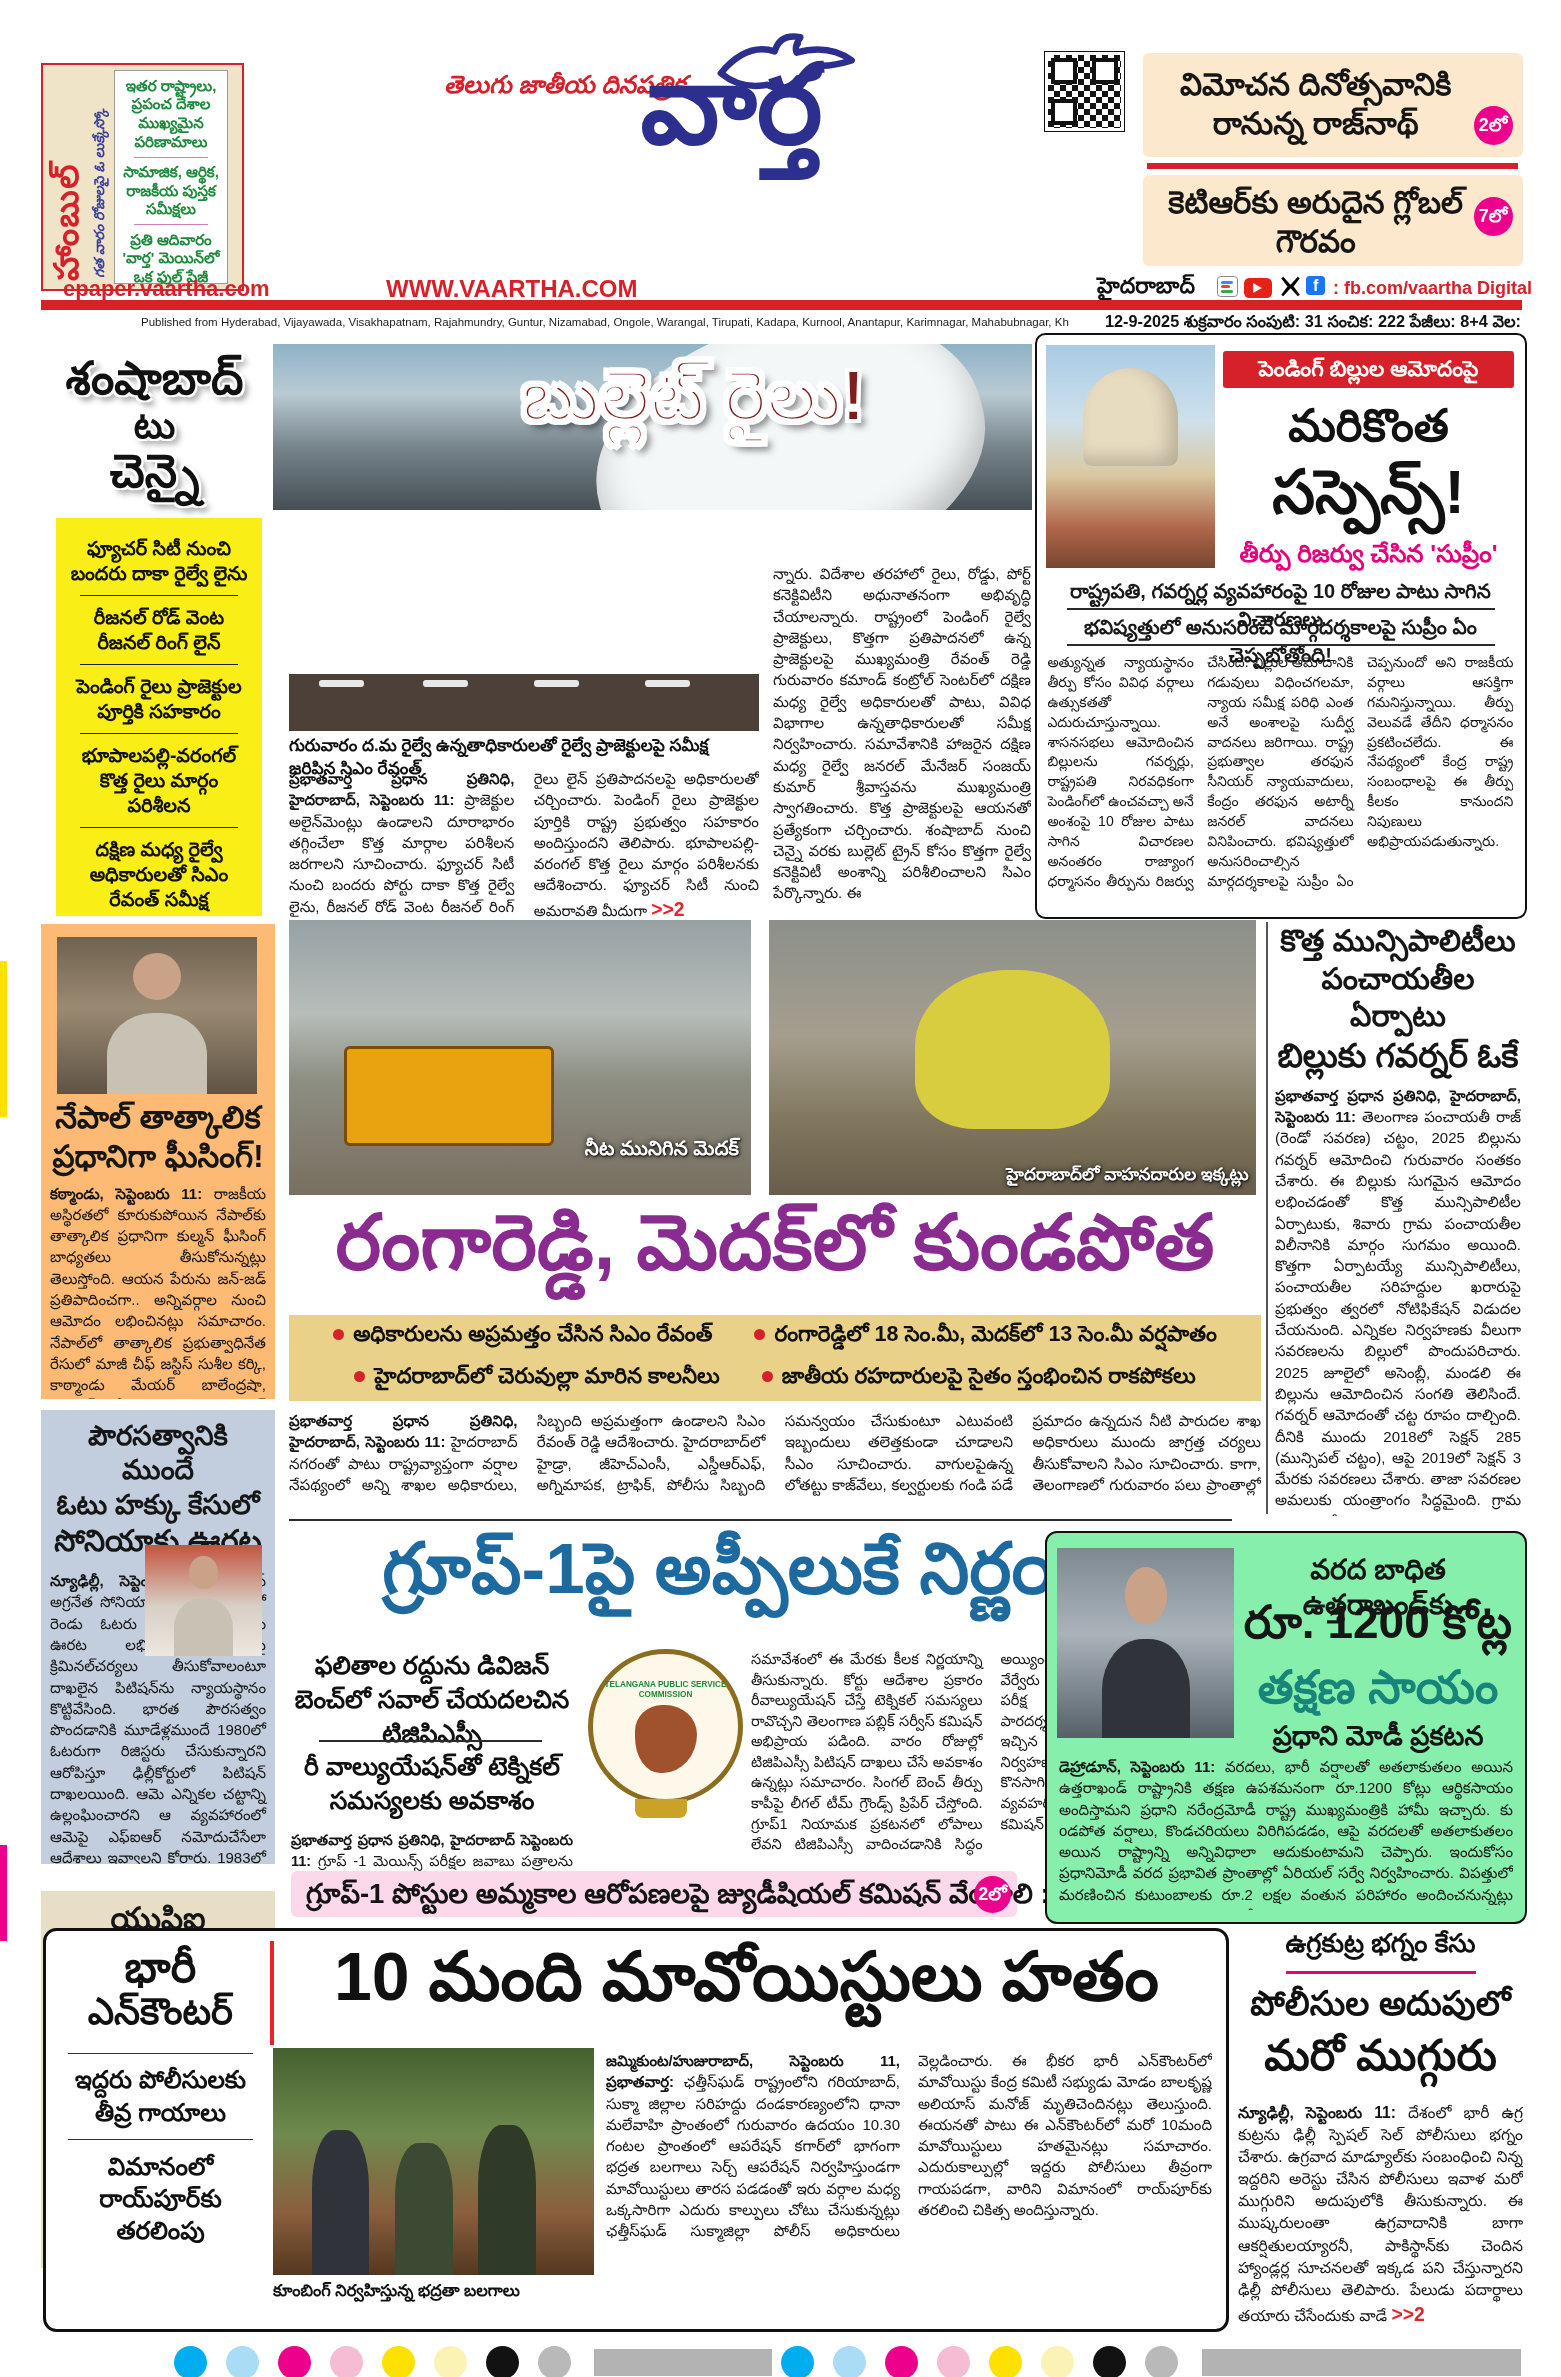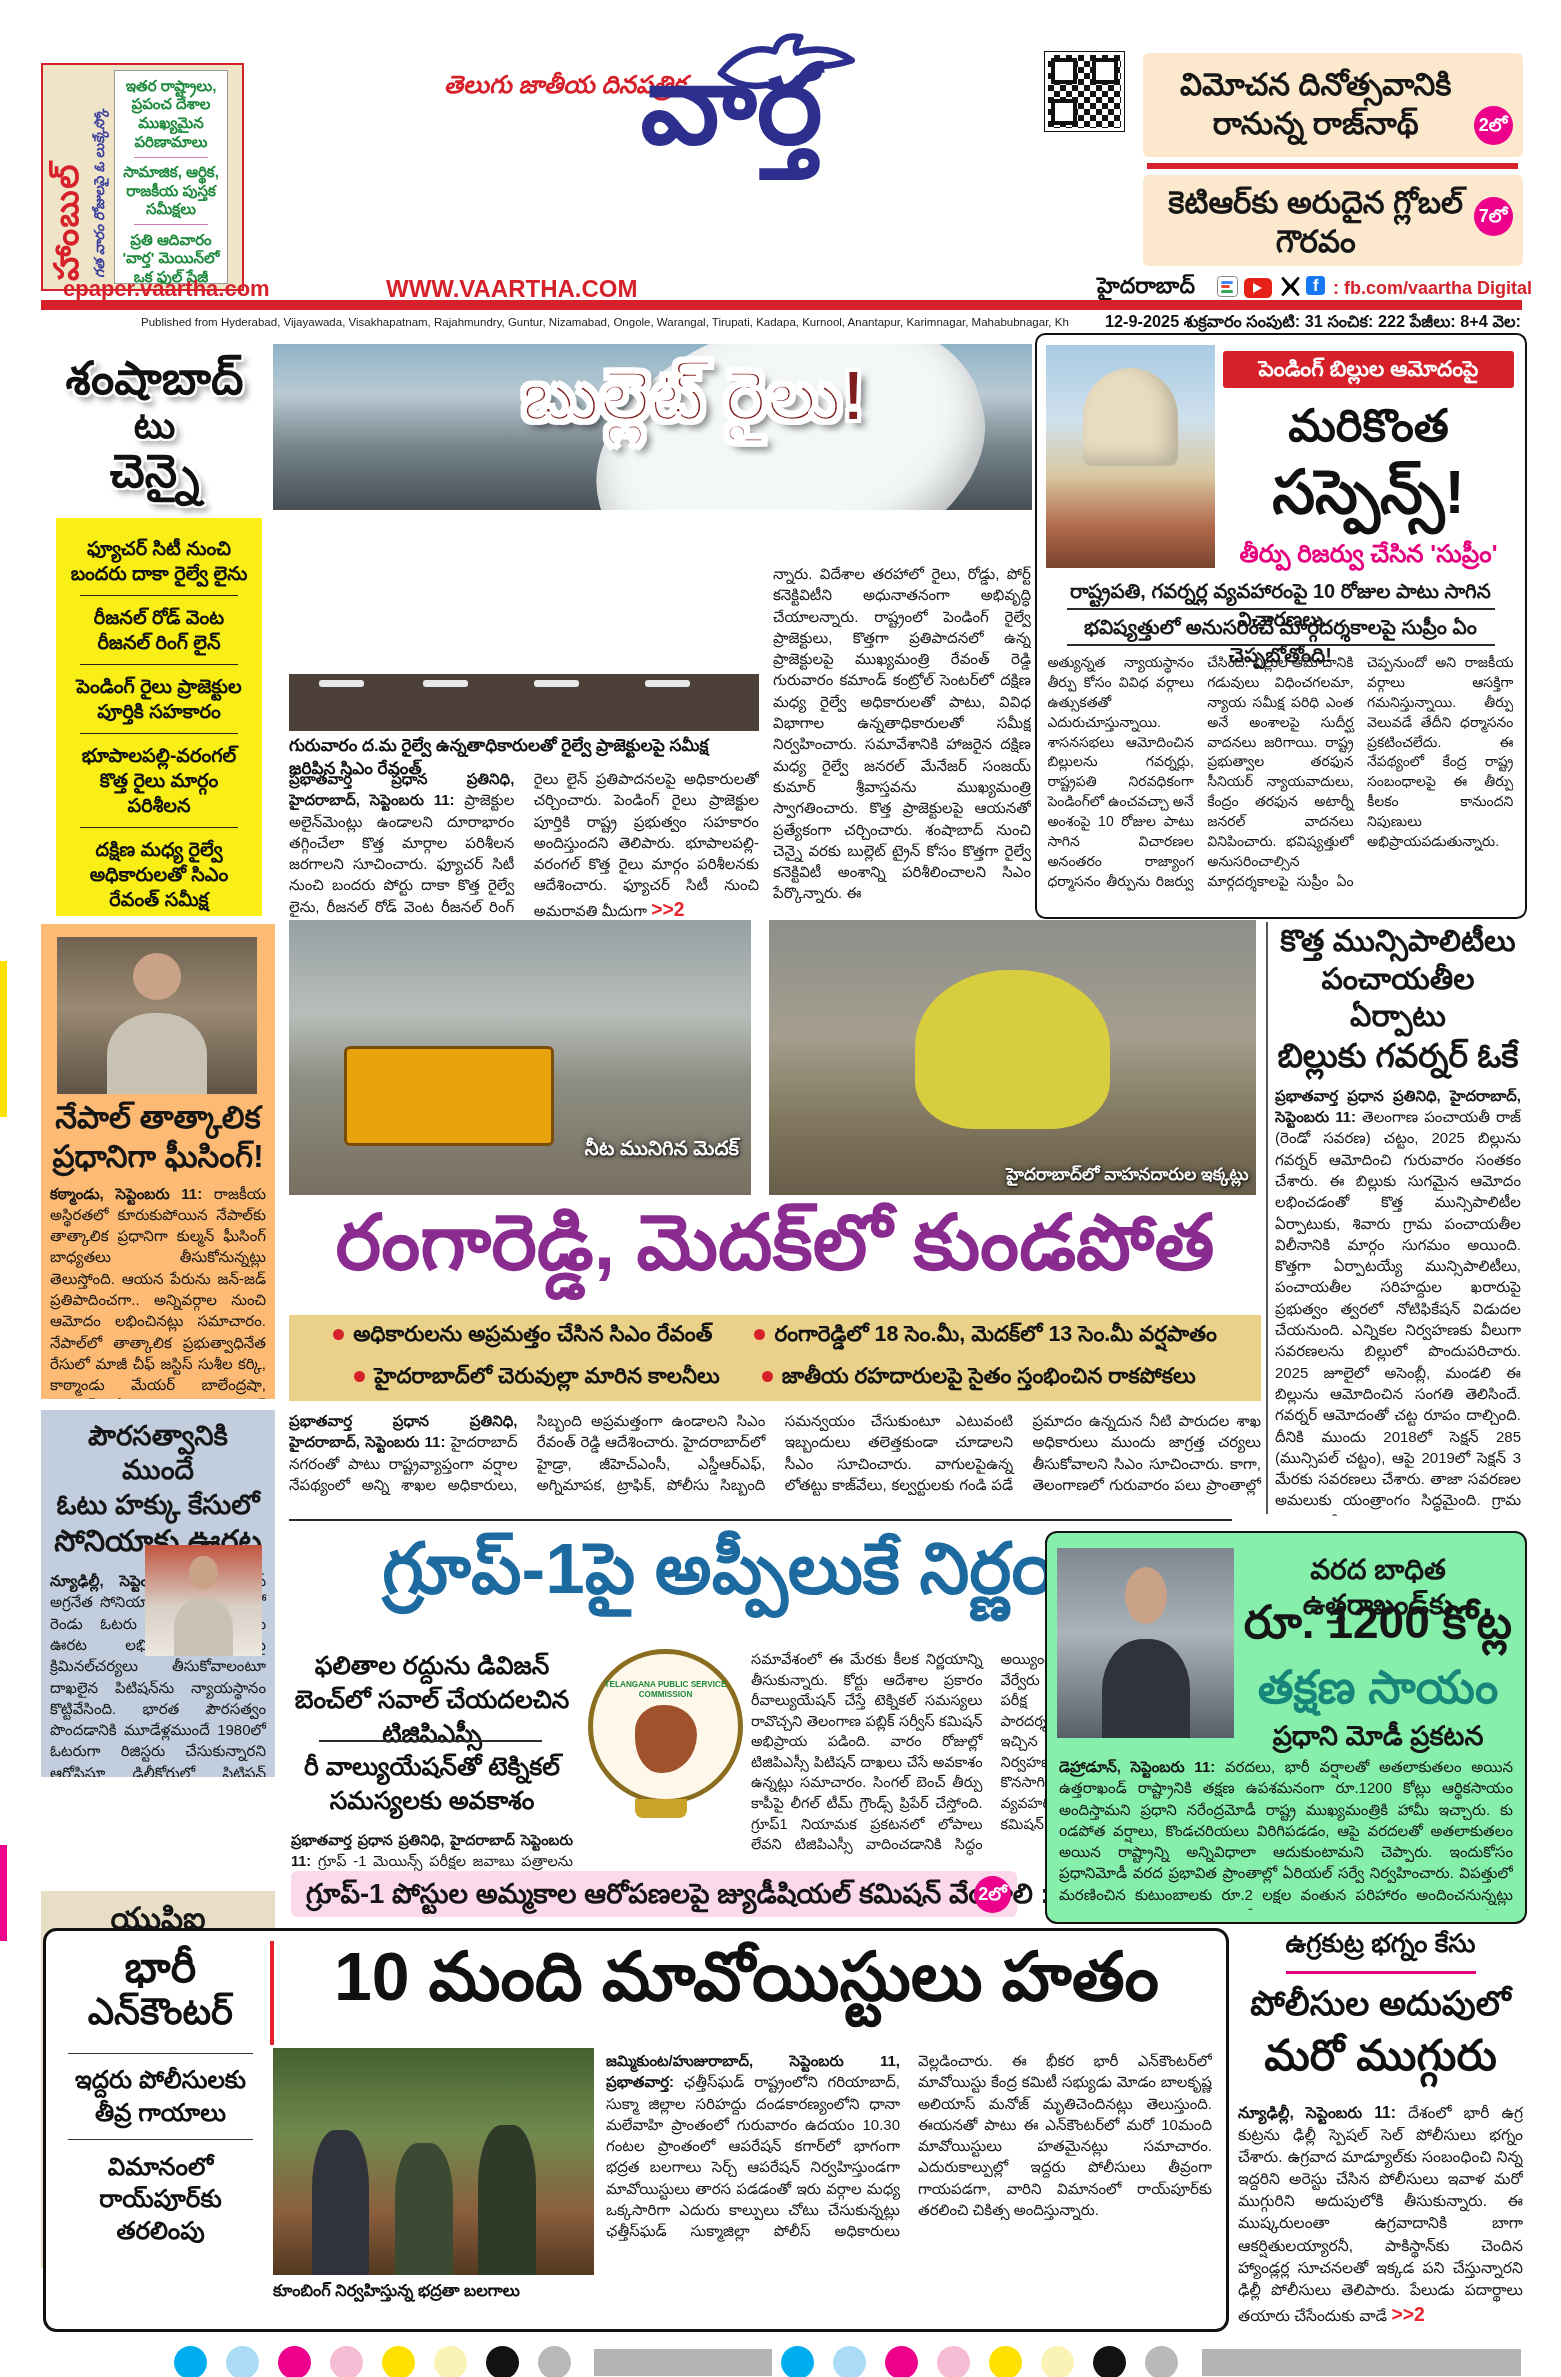--- a/index.html
+++ b/index.html
@@ -288,21 +288,21 @@
       <div class="bust light"></div>
     </div>
     <div class="sideHead" style="margin-top:166px;font-size:31px;">నేపాల్ తాత్కాలిక</div>
     <div class="sideHead" style="font-size:31px;">ప్రధానిగా ఘీసింగ్!</div>
     <div class="bodytxt" style="margin-top:6px;">
       <span class="byl">కఠ్మాండు, సెప్టెంబరు 11:</span>
       <span>రాజకీయ అస్థిరతలో కూరుకుపోయిన నేపాల్‌కు తాత్కాలిక ప్రధానిగా కుల్మన్ ఘీసింగ్ బాధ్యతలు తీసుకోనున్నట్లు తెలుస్తోంది. ఆయన పేరును జన్-జడ్ ప్రతిపాదించగా.. అన్నివర్గాల నుంచి ఆమోదం లభించినట్లు సమాచారం. నేపాల్‌లో తాత్కాలిక ప్రభుత్వాధినేత రేసులో మాజీ చీఫ్ జస్టిస్ సుశీల కర్కి, కాఠ్మాండు మేయర్ బాలేంద్రషా, విద్యుత్ బోర్డు మాజీ ఎండి కుల్మన్ ఘీసింగ్ పేర్లు విని పించాయి.</span>
     </div>
   </div>
 
-  <div class="abs soBox" style="left:41px;top:1410px;width:234px;height:367px;padding:9px;box-sizing:border-box;overflow:hidden;">
+  <div class="abs soBox" style="left:41px;top:1410px;width:234px;height:454px;padding:9px;box-sizing:border-box;overflow:hidden;">
     <div class="sideHead" style="font-size:27.5px;">పౌరసత్వానికి ముందే</div>
     <div class="sideHead" style="font-size:27.5px;">ఓటు హక్కు కేసులో</div>
     <div class="sideHead" style="font-size:30px;">సోనియాకు ఊరట</div>
     <div class="ph ph-sonia" style="left:104px;top:135px;width:117px;height:111px;">
       <div class="head-sk"></div>
       <div class="bust light"></div>
     </div>
     <div class="bodytxt" style="margin-top:10.4px;">
       <span class="byl">న్యూఢిల్లీ, సెప్టెంబరు 11:</span>
       <span>కాంగ్రెస్ అగ్రనేత సోనియా గాంధీకి ఢిల్లీకోర్టులో రెండు ఓటరు కార్డుల విషయమై ఊరట లభించింది. ఆమెపై క్రిమినల్‌చర్యలు తీసుకోవాలంటూ దాఖలైన పిటిషన్‌ను న్యాయస్థానం కొట్టివేసింది. భారత పౌరసత్వం పొందడానికి మూడేళ్లముందే 1980లో ఓటరుగా రిజిస్టరు చేసుకున్నారని ఆరోపిస్తూ ఢిల్లీకోర్టులో పిటిషన్ దాఖలయింది. ఆమె ఎన్నికల చట్టాన్ని ఉల్లంఘించారని ఆ వ్యవహారంలో ఆమెపై ఎఫ్ఐఆర్ నమోదుచేసేలా ఆదేశాలు ఇవ్వాలని కోరారు. 1983లో సోనియాకు భారత పౌరసత్వం వచ్చింది. 1980నాటి ఓటర్ జాబితా అంటూ గతనెల బిజెపినేత అమిత్</span>

